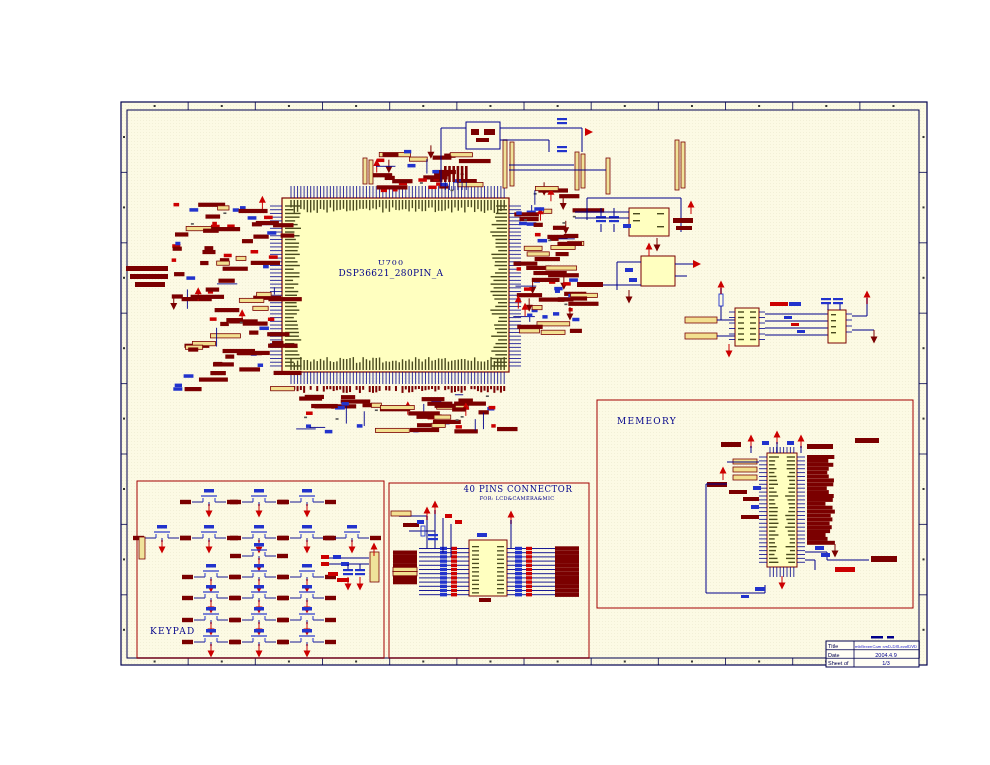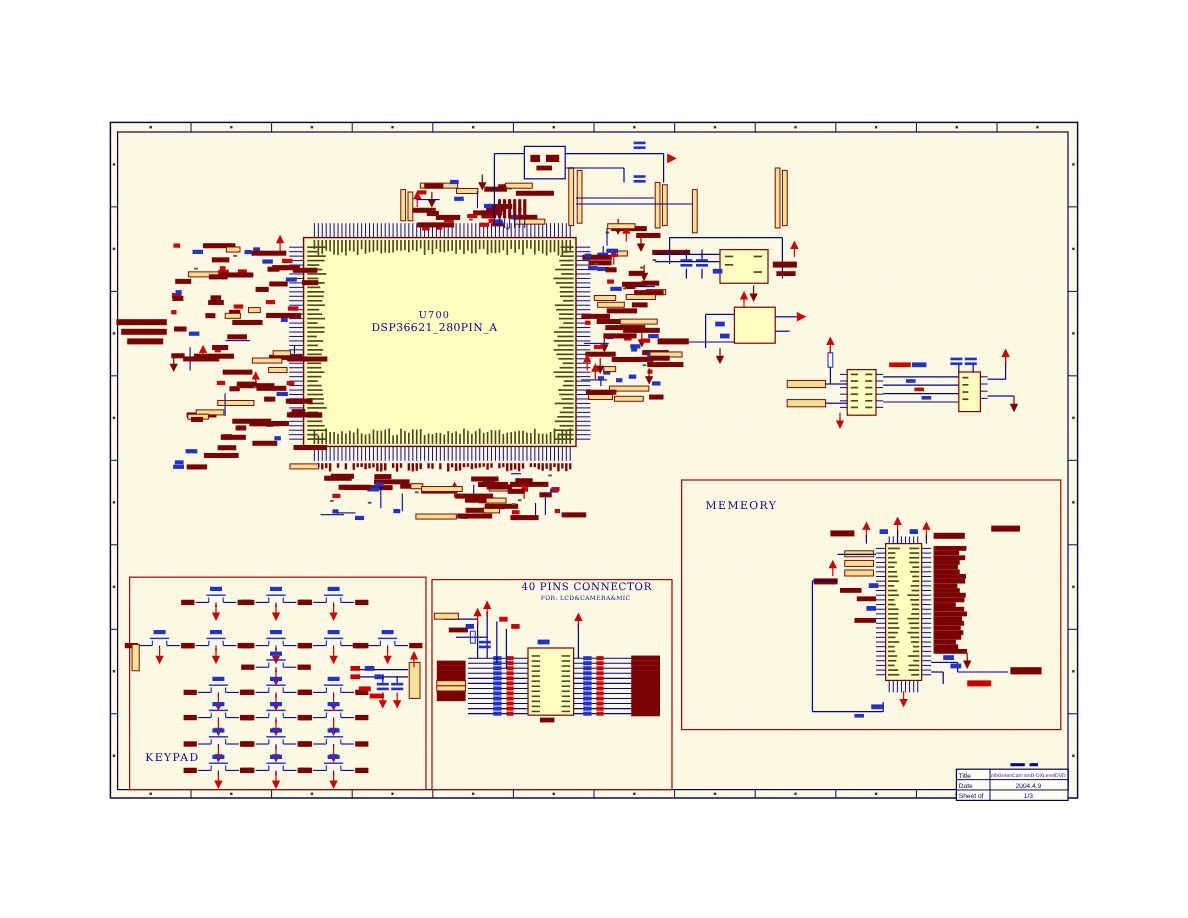--- a/index.html
+++ b/index.html
@@ -1,16 +1,16 @@
 <!DOCTYPE html>
 <html><head>
 <meta charset="utf-8">
 <style>
   html,body{margin:0;padding:0;background:#fff;}
-  .page{position:relative;width:912px;height:765px;background:#ffffff;overflow:hidden;}
+  .page{position:relative;width:912px;height:765px;background:#ffffff;overflow:hidden;margin-left:29px;}
   svg{display:block;}
   .t-serif{font-family:"DejaVu Serif", serif;}
   .t-sans{font-family:"Liberation Sans", sans-serif;}
   .title-main{font-size:9px;letter-spacing:1.2px;}
   .title-block-label{font-size:5.5px;}
   .chip-ref{font-size:8px;letter-spacing:1px;}
   .chip-part{font-size:9px;letter-spacing:0.4px;}
   .conn-title{font-size:8.5px;letter-spacing:0.6px;}
   .conn-sub{font-size:5px;letter-spacing:0.3px;}
 </style>

